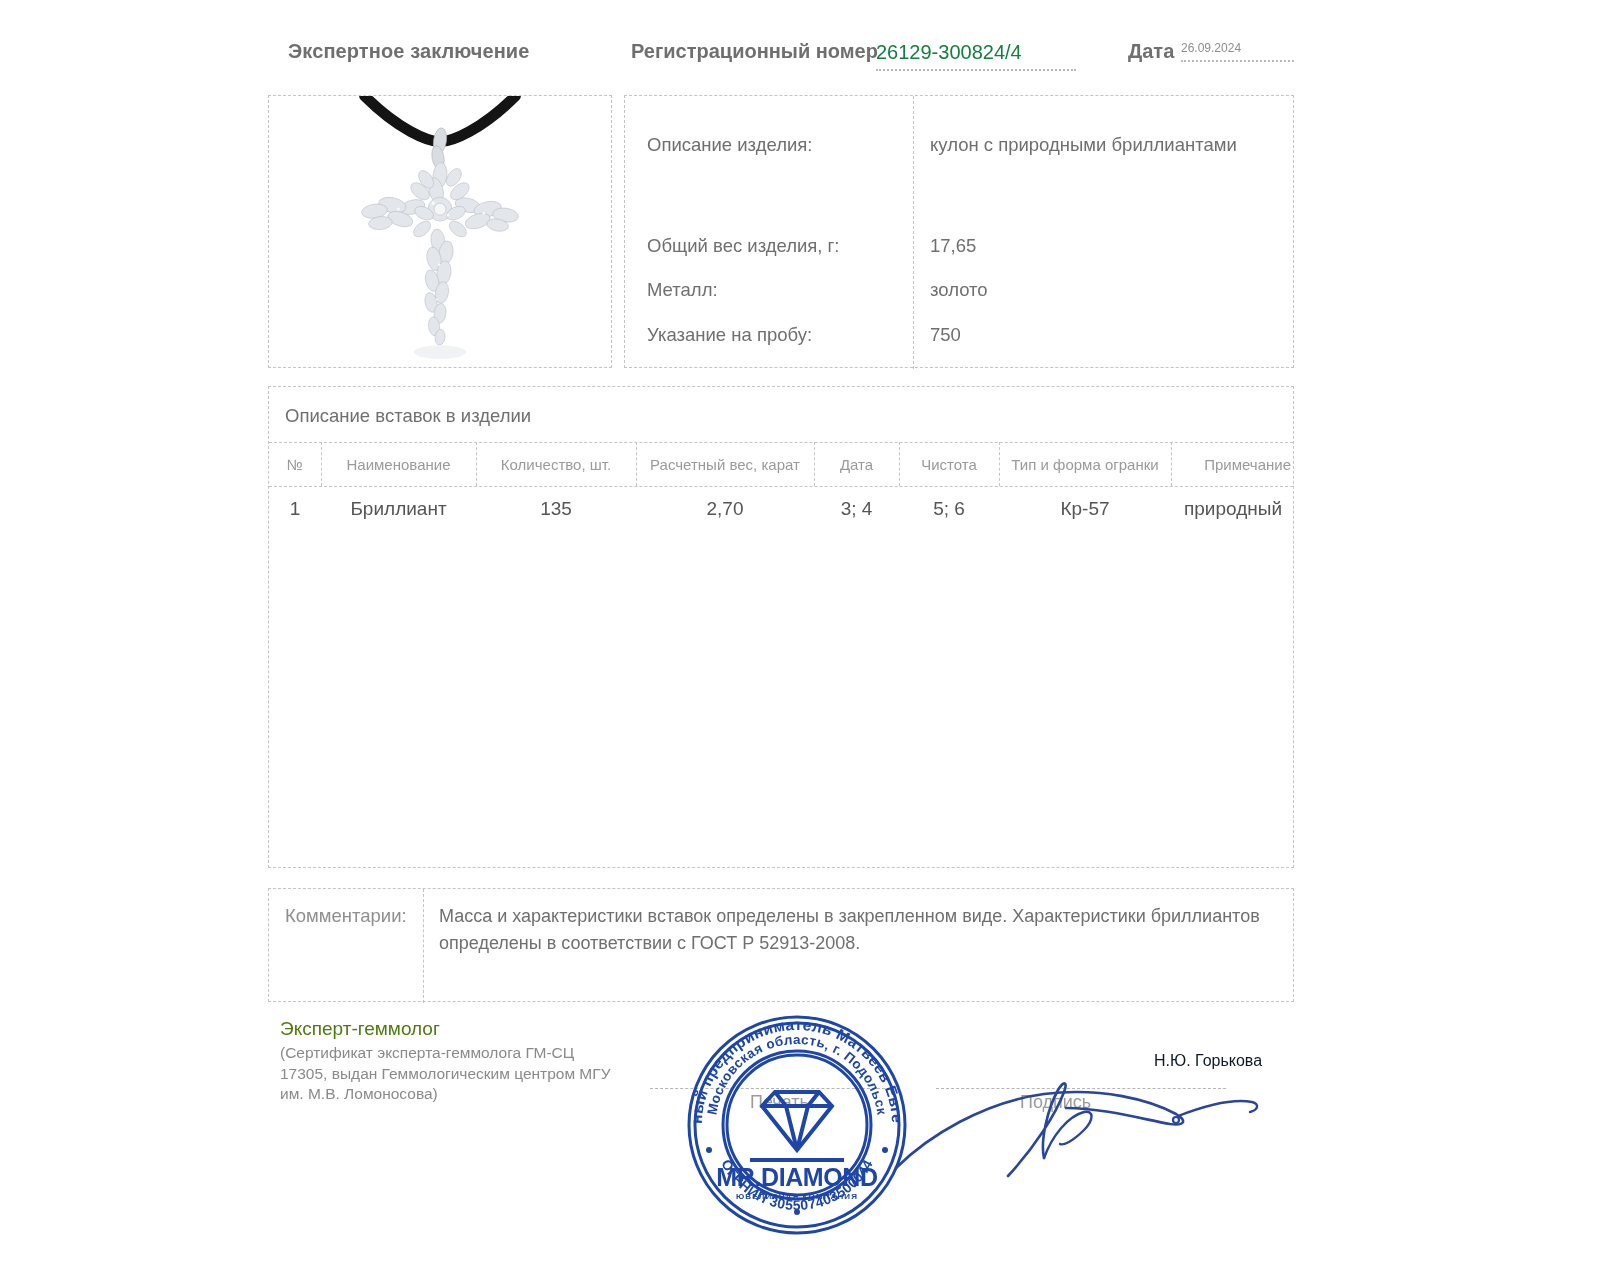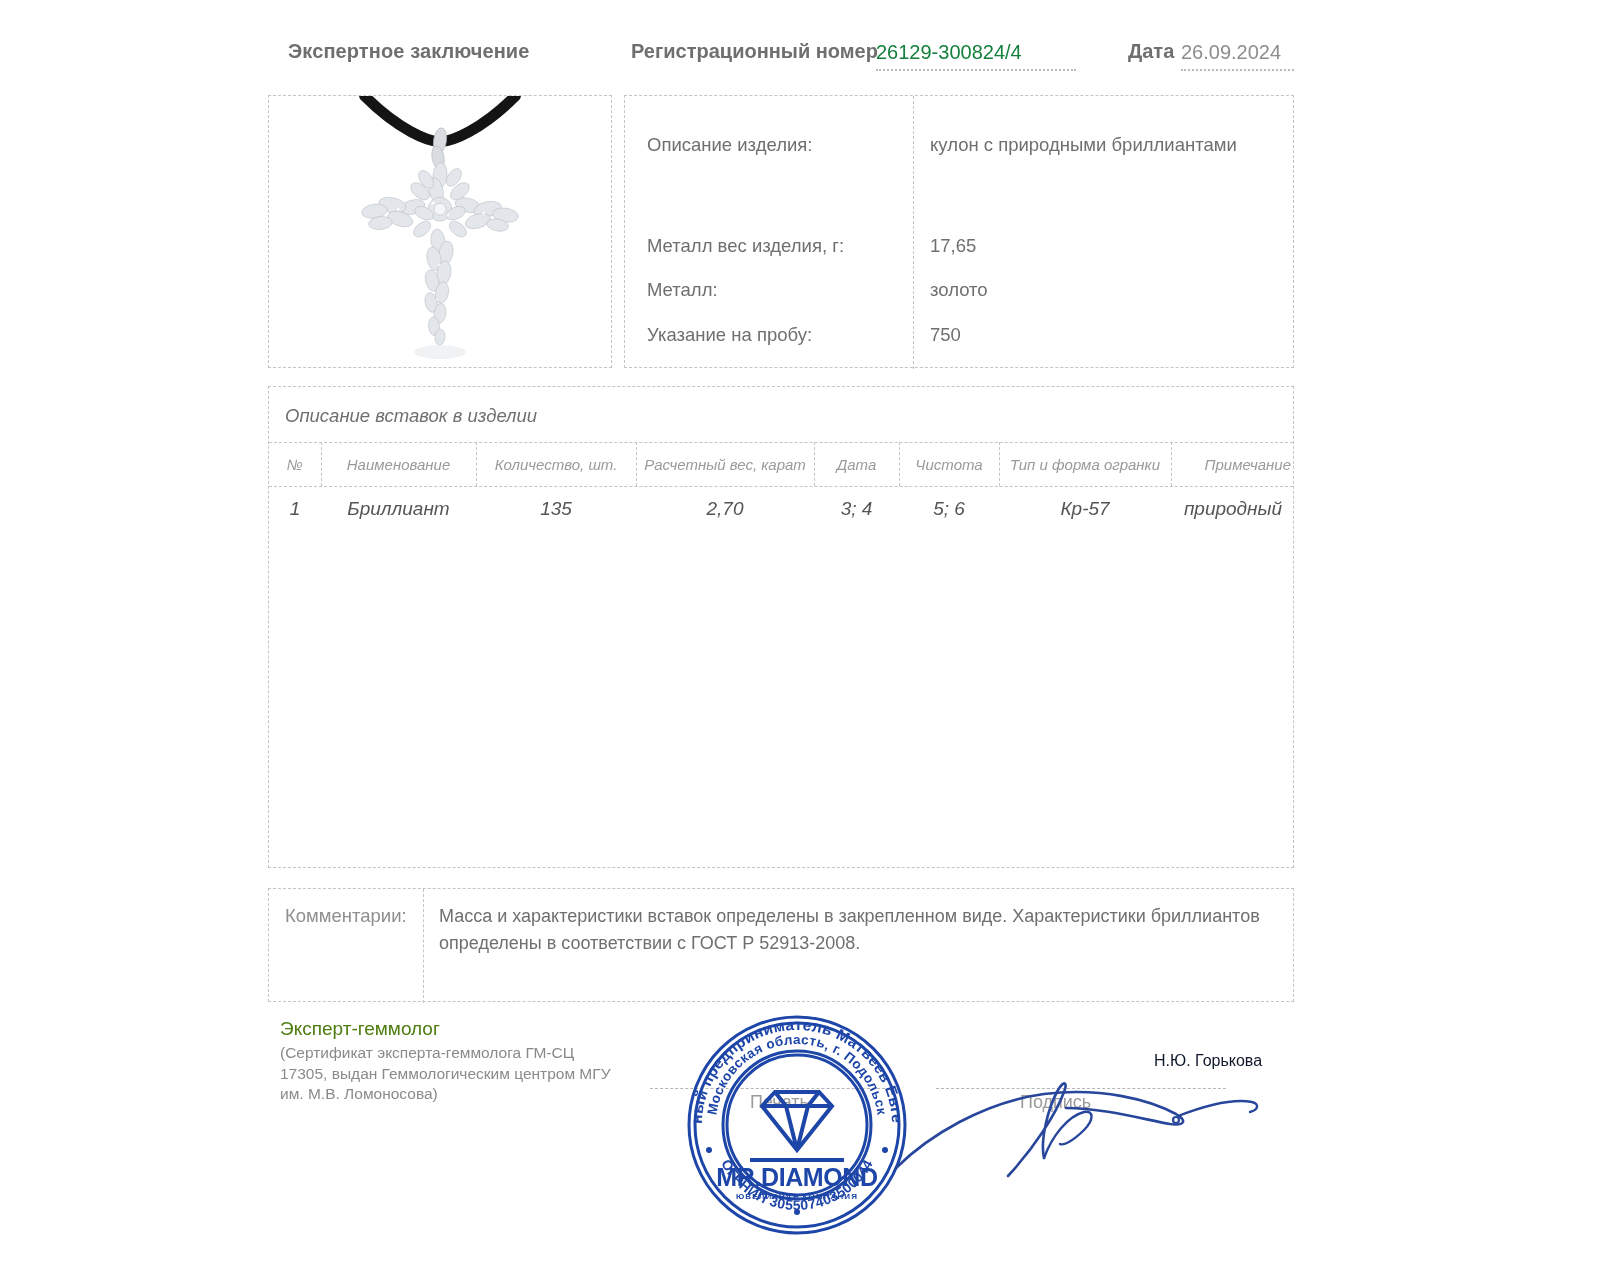--- a/index.html
+++ b/index.html
@@ -29,40 +29,40 @@
     position:absolute;left:608px;top:1px;width:200px;
     font-size:20px;color:#15803d;white-space:nowrap;
     border-bottom:2px dotted #b9b9b9;padding-bottom:5px;
   }
   .hdr-datelabel{
     position:absolute;left:860px;top:0;
     font-size:20px;font-weight:bold;color:#6f6f6f;white-space:nowrap;
   }
   .hdr-dateval{
     position:absolute;left:913px;top:1px;width:113px;
-    font-size:20px;color:#8d8d8d;white-space:nowrap;
+    font-size:12px;color:#8d8d8d;white-space:nowrap;
     border-bottom:2px dotted #b9b9b9;padding-bottom:5px;
   }
 
   
   .dash{border:1px dashed #c4c4c4;box-sizing:border-box;position:absolute;}
 
   
   .photo-box{left:268px;top:95px;width:344px;height:273px;overflow:hidden;background:#fff;}
   .photo-inner{position:absolute;left:0;top:0;width:100%;height:100%;}
 
   
   .info-box{left:624px;top:95px;width:670px;height:273px;}
   .info-divider{position:absolute;left:288px;top:0;width:0;height:273px;border-left:1px dashed #c4c4c4;}
   .info-row{position:absolute;left:0;width:100%;height:30px;}
   .info-label{position:absolute;left:22px;font-size:18.5px;color:#6f6f6f;white-space:nowrap;}
   .info-value{position:absolute;left:305px;font-size:18.5px;color:#6f6f6f;white-space:nowrap;}
 
   
-  .ins-box{left:268px;top:386px;width:1026px;height:482px;font-style:italic;}
+  .ins-box{left:268px;top:386px;width:1026px;height:482px;}
   .ins-title{position:absolute;left:16px;top:18px;font-size:18.5px;color:#6f6f6f;}
   .ins-hr{position:absolute;left:0;top:55px;width:100%;height:0;border-top:1px dashed #c4c4c4;}
   .ins-hr2{position:absolute;left:0;top:99px;width:100%;height:0;border-top:1px dashed #c4c4c4;}
 
   table.ins{position:absolute;left:0;top:55px;width:100%;border-collapse:collapse;table-layout:fixed;}
   table.ins th{
     height:44px;font-size:15px;font-weight:normal;color:#9a9a9a;
     border-right:1px dashed #c4c4c4;vertical-align:middle;text-align:center;
     padding:0 4px;
   }
@@ -181,21 +181,21 @@
 
   <div class="dash info-box">
     <div class="info-divider"></div>
 
     <div class="info-row" style="top:38px;">
       <div class="info-label">Описание изделия:</div>
       <div class="info-value">кулон с природными бриллиантами</div>
     </div>
 
     <div class="info-row" style="top:139px;">
-      <div class="info-label">Металл вес изделия, г:</div>
+      <div class="info-label">Общий вес изделия, г:</div>
       <div class="info-value">17,65</div>
     </div>
 
     <div class="info-row" style="top:183px;">
       <div class="info-label">Металл:</div>
       <div class="info-value">золото</div>
     </div>
 
     <div class="info-row" style="top:228px;">
       <div class="info-label">Указание на пробу:</div>

